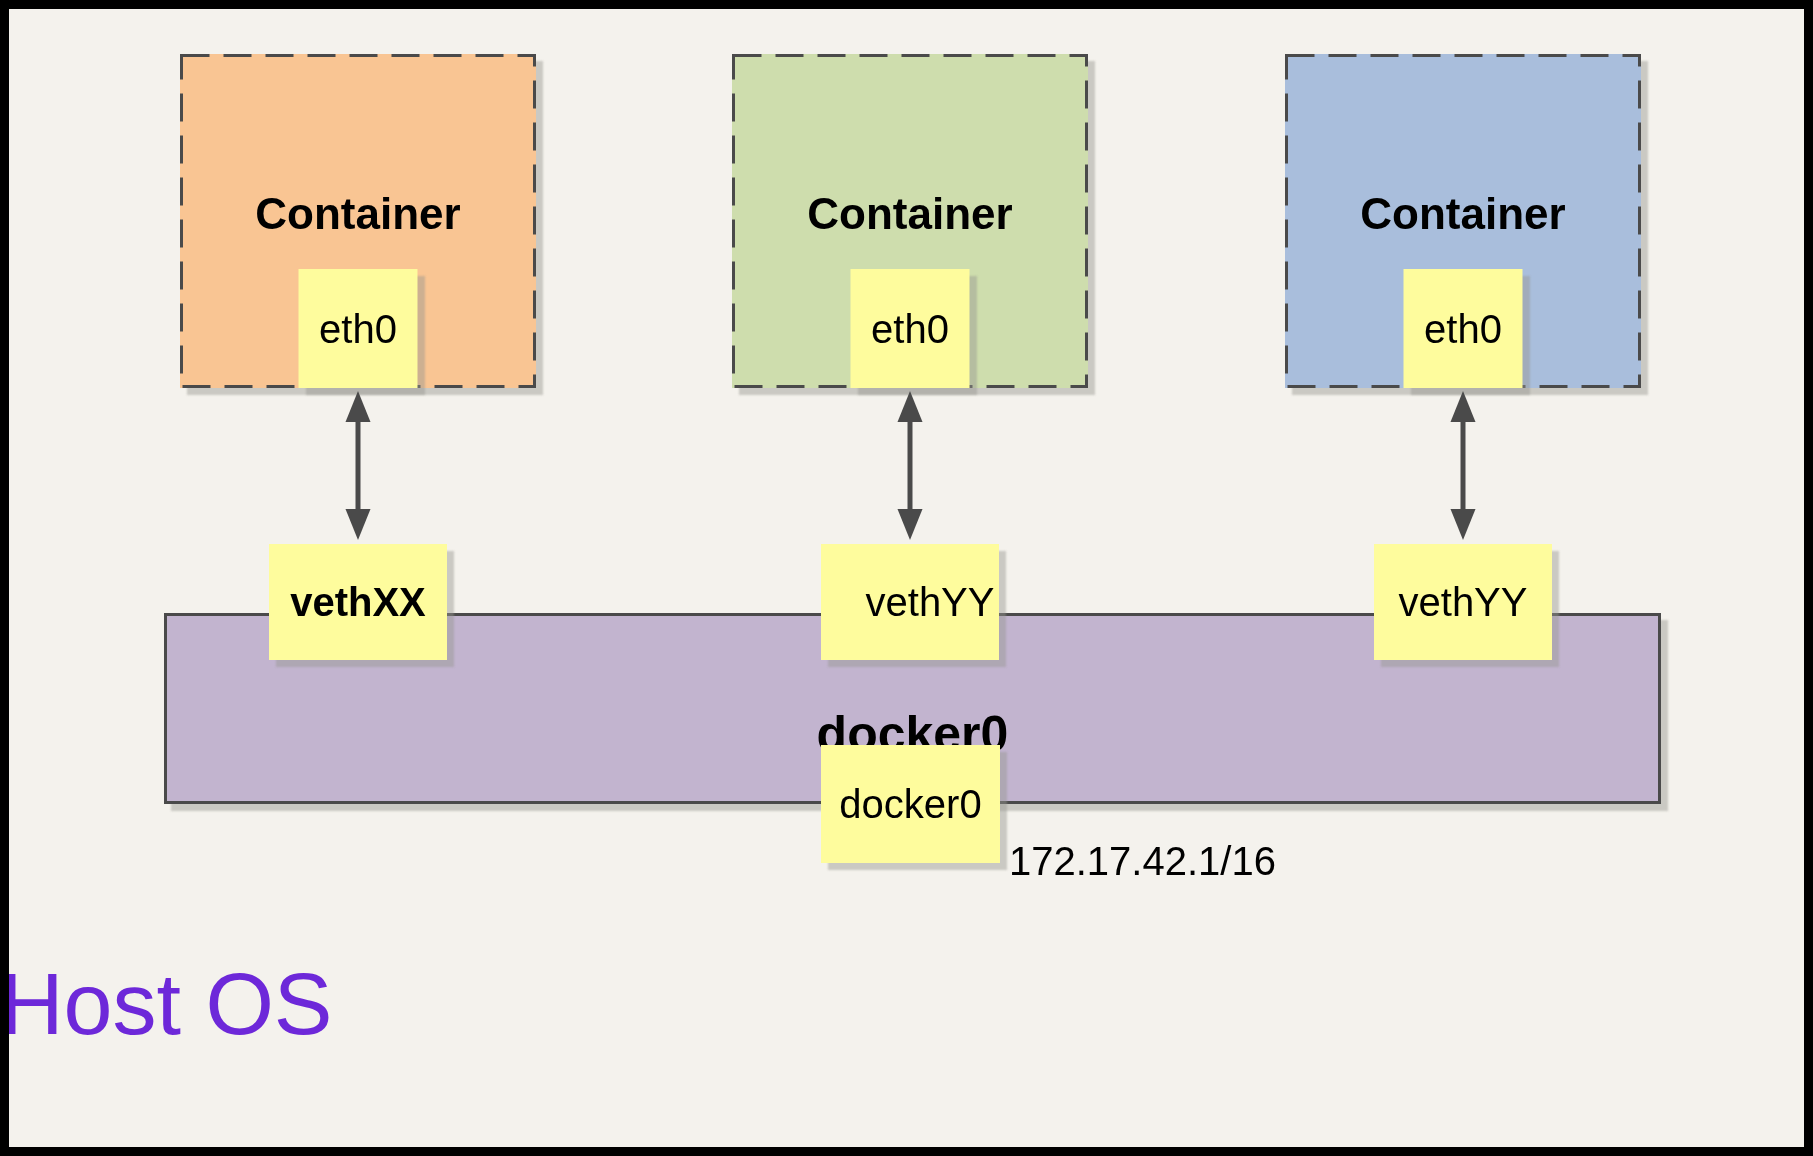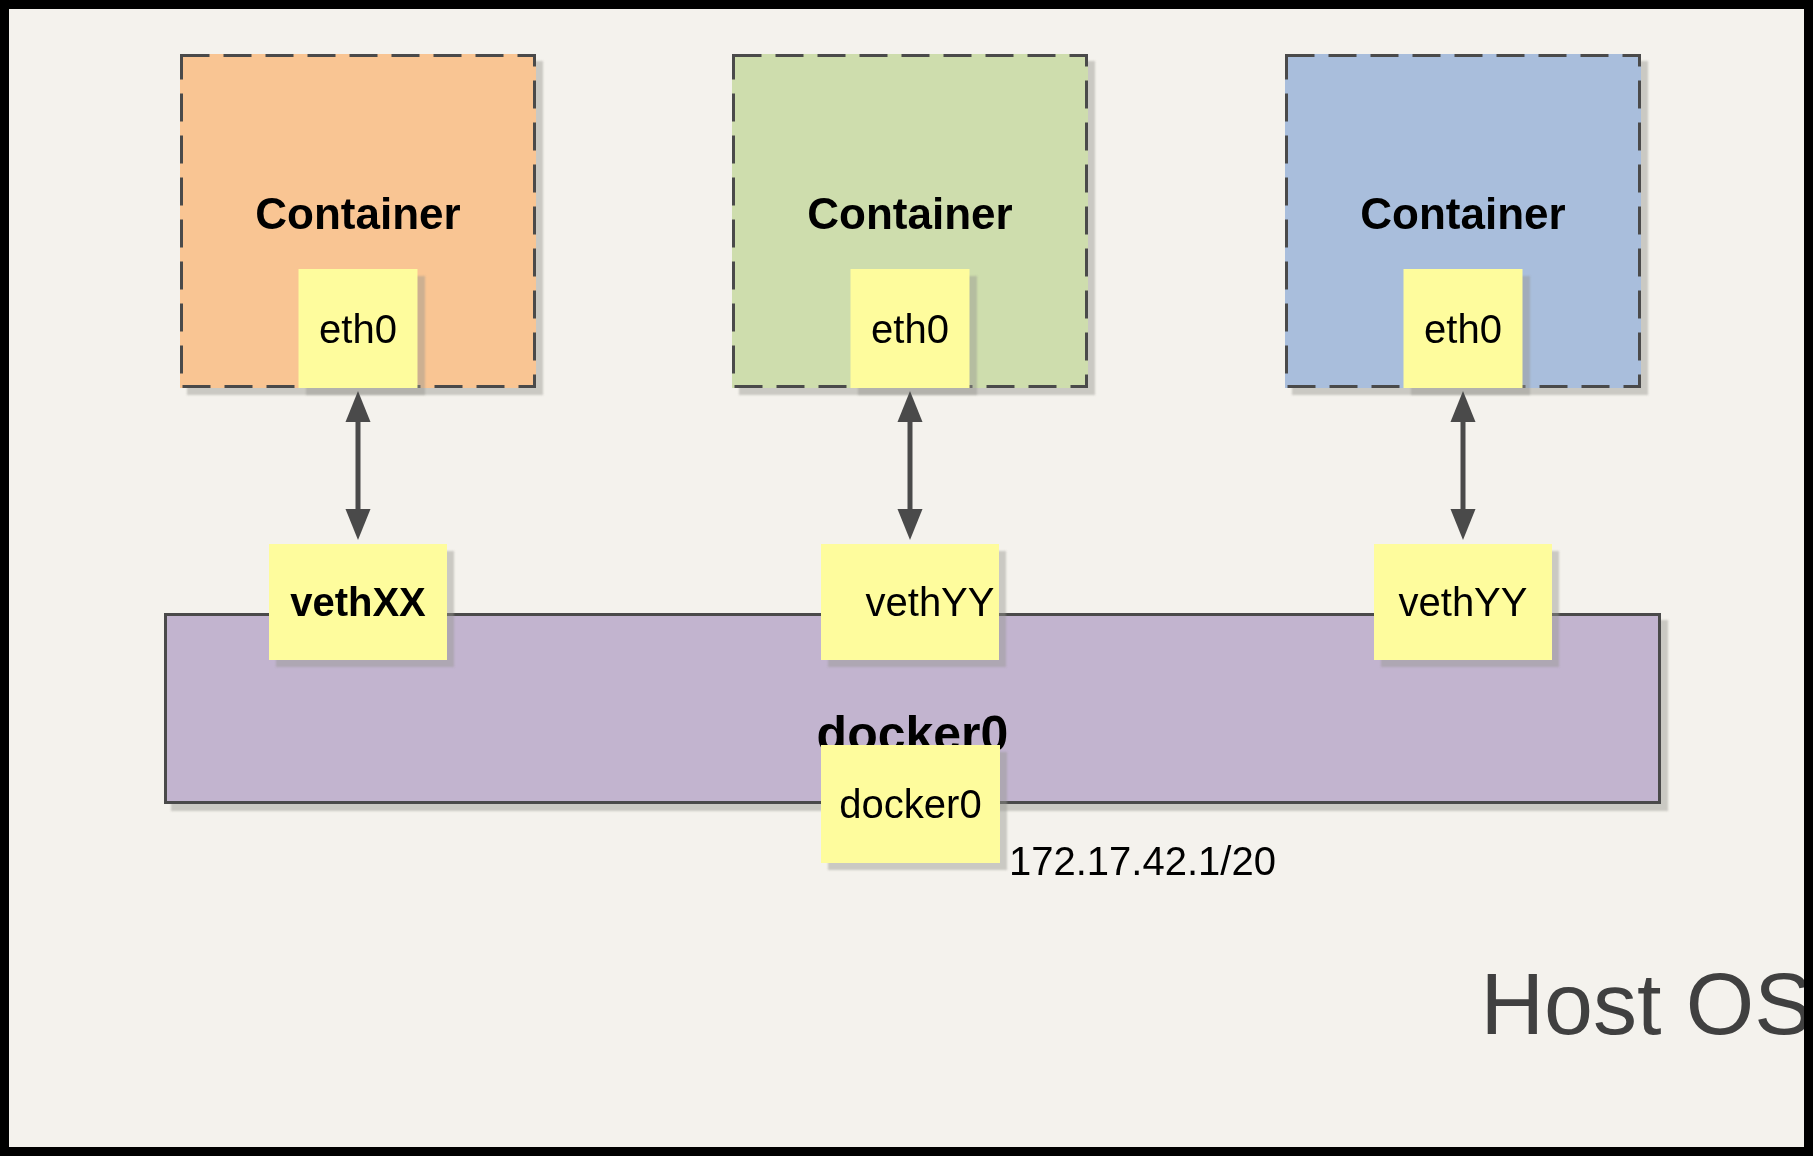--- a/index.html
+++ b/index.html
@@ -81,22 +81,22 @@
     color: #000;
   }
   
   .ip-label {
     position: absolute; left: 1009px; top: 841px;
     font-size: 40px; line-height: 1; color: #000;
     z-index: 6;
   }
   .host-label {
     position: absolute; left: 0; right: 0; top: 960px;
-    text-align: right;
-    font-size: 88px; line-height: 1; color: #404040;
+    text-align: left;
+    font-size: 88px; line-height: 1; color: #6d28d9;
     z-index: 6;
   }
 </style>
 </head>
 <body>
 
 <div class="canvas" style="background: rgb(244, 242, 237);">
 
   <div class="container-box cpos0" style="background: rgb(249, 197, 147);">
     <svg class="dash-border" width="356" height="334" viewBox="0 0 356 334">
@@ -155,18 +155,18 @@
     <span>vethYY</span>
   </div>
   <div class="note veth-note vpos2" style="background: rgb(254, 252, 157);">
     <span>vethYY</span>
   </div>
 
   <div class="note docker-note" style="background: rgb(254, 252, 157);">
     <span>docker0</span>
   </div>
 
-  <div class="ip-label">172.17.42.1/20</div>
+  <div class="ip-label">172.17.42.1/16</div>
 
   <div class="host-label">Host OS</div>
 
   <div class="black-frame"></div>
 </div>
 
 </body></html>

